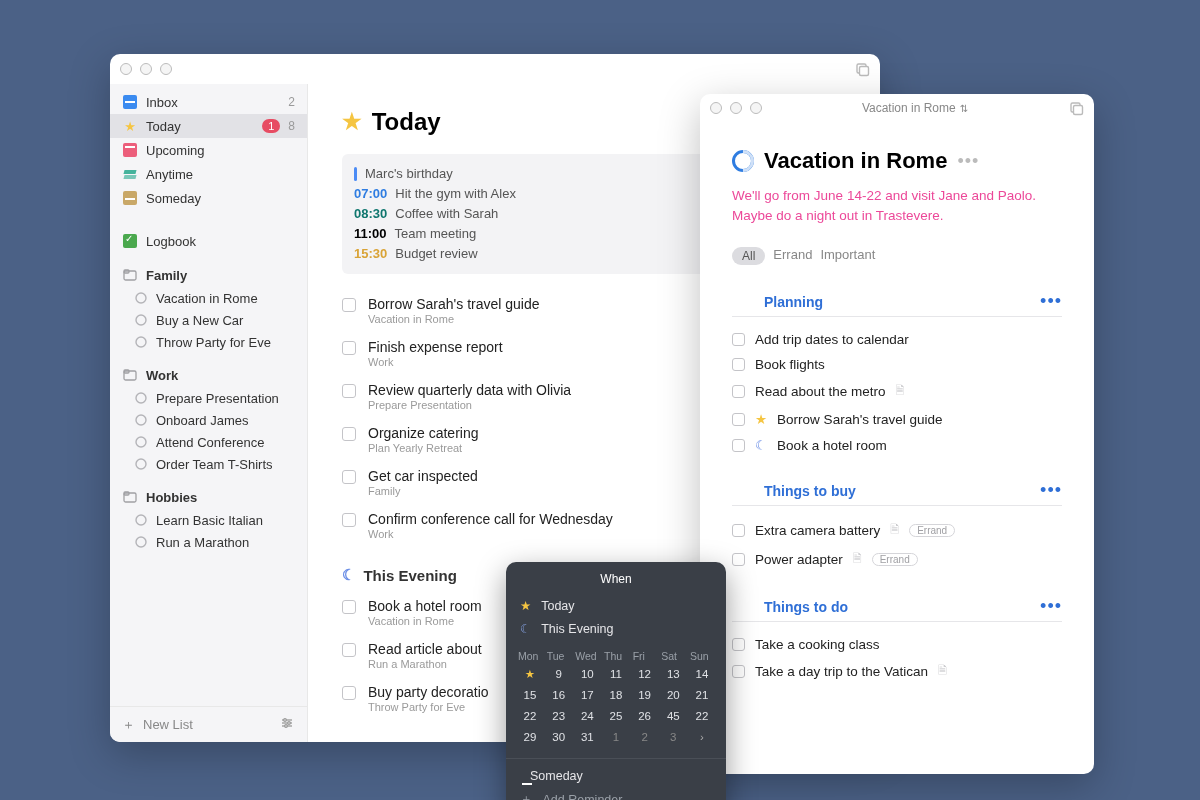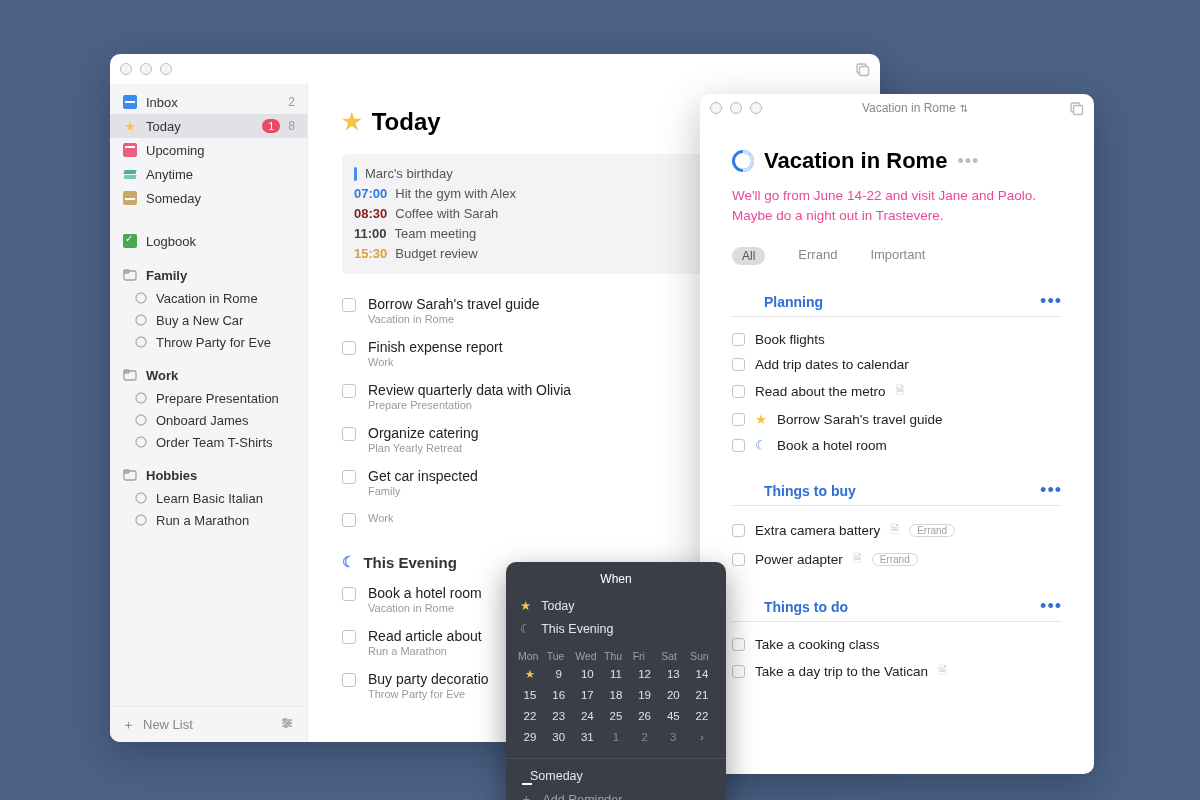--- a/index.html
+++ b/index.html
@@ -26,37 +26,37 @@
 .sb-project .icon{width:14px;height:14px;color:#a6a6aa;}
 .sb-footer{display:flex;align-items:center;gap:8px;padding:8px 12px;border-top:1px solid #e8e8e8;color:#888;font-size:13px;}
 .sb-footer .spacer{flex:1;}
 .content{flex:1;padding:24px 34px;overflow:auto;}
 .content-title{display:flex;align-items:center;gap:10px;font-size:24px;font-weight:700;margin-bottom:18px;}
 .content-title .star{color:#f5c542;font-size:22px;}
 .schedule{background:#f3f3f5;border-radius:6px;padding:10px 12px;margin-bottom:22px;font-size:13px;color:#555;}
 .schedule .row{display:flex;gap:8px;line-height:20px;}
 .schedule .bar{width:3px;height:14px;background:#4b8bf5;border-radius:2px;margin-top:3px;}
 .schedule .time{font-weight:600;}
-.t0{color:#2f7de1;} .t1{color:#7f1d1d;} .t2{color:#404040;} .t3{color:#d9a336;}
+.t0{color:#2f7de1;} .t1{color:#0f766e;} .t2{color:#000000;} .t3{color:#d9a336;}
 .task{display:flex;align-items:flex-start;gap:12px;margin-bottom:14px;}
 .task .cb{width:14px;height:14px;border:1.5px solid #c4c4c8;border-radius:3px;margin-top:2px;flex-shrink:0;}
 .task .ttitle{font-size:14px;color:#222;}
 .task .tsub{font-size:11px;color:#9a9a9a;margin-top:1px;}
 .section-h{display:flex;align-items:center;gap:8px;margin-top:26px;margin-bottom:14px;font-weight:700;font-size:15px;color:#333;}
 .section-h .moon{color:#6c8fe6;}
 .project-window{left:700px;top:94px;width:394px;height:680px;display:flex;flex-direction:column;}
 .proj-titlebar{height:28px;display:flex;align-items:center;padding:0 10px;font-size:12px;color:#888;}
 .proj-titlebar .title{flex:1;text-align:center;display:flex;align-items:center;justify-content:center;gap:4px;}
 .proj-body{flex:1;padding:26px 32px 0;overflow:auto;}
 .proj-header{display:flex;align-items:center;gap:10px;margin-bottom:12px;}
 .proj-header h1{font-size:22px;font-weight:700;}
 .donut{width:22px;height:22px;border-radius:50%;border:3px solid #2f7de1;position:relative;}
 .donut::after{content:"";position:absolute;inset:-3px;border-radius:50%;border:3px solid #cfe0f7;border-left-color:transparent;border-bottom-color:transparent;transform:rotate(45deg);}
 .proj-desc{font-size:13.5px;color:#ec4899;line-height:1.45;margin-bottom:22px;}
-.tags{display:flex;gap:33px;margin-bottom:26px;font-size:13px;color:#888;}
+.tags{display:flex;gap:8px;margin-bottom:26px;font-size:13px;color:#888;}
 .tag-pill{background:#dcdce0;color:#555;padding:2px 10px;border-radius:10px;font-size:12px;}
 .proj-section{margin-bottom:22px;}
 .proj-sh{display:flex;align-items:center;padding-bottom:4px;border-bottom:1px solid #e6e6e9;margin-bottom:10px;}
 .proj-sh .name{font-size:14px;font-weight:700;color:#2f6fd6;padding-left:32px;}
 .proj-sh .dots{margin-left:auto;color:#2f6fd6;font-size:18px;letter-spacing:1px;}
 .ptask{display:flex;align-items:center;gap:10px;padding:5px 0;font-size:13.5px;color:#222;}
 .ptask .cb{width:13px;height:13px;border:1.5px solid #c4c4c8;border-radius:3px;flex-shrink:0;}
 .ptask .star{color:#f5c542;}
 .ptask .moon{color:#6c8fe6;}
 .ptask .file{color:#c0c0c4;font-size:11px;}
@@ -190,20 +190,26 @@
             <div class="sb-project">
               <span class="icon"><svg viewBox="0 0 14 14" fill="none" stroke="#b4b4b8" stroke-width="1.4">
                   <circle cx="7" cy="7" r="5"></circle>
                 </svg></span>
               <span>Onboard James</span>
             </div>
             <div class="sb-project">
               <span class="icon"><svg viewBox="0 0 14 14" fill="none" stroke="#b4b4b8" stroke-width="1.4">
                   <circle cx="7" cy="7" r="5"></circle>
                 </svg></span>
+              <span>Attend Conference</span>
+            </div>
+            <div class="sb-project">
+              <span class="icon"><svg viewBox="0 0 14 14" fill="none" stroke="#b4b4b8" stroke-width="1.4">
+                  <circle cx="7" cy="7" r="5"></circle>
+                </svg></span>
               <span>Order Team T-Shirts</span>
             </div>
             <div class="sb-section">
               <span class="icon"><svg viewBox="0 0 16 16" fill="none" stroke="#a0a0a4" stroke-width="1.3">
                   <rect x="2" y="4" width="12" height="9" rx="1.5"></rect>
                   <rect x="2" y="3" width="5" height="3" rx="1"></rect>
                 </svg></span>
               <span class="label">Hobbies</span>
             </div>
             <div class="sb-project">
@@ -296,20 +302,21 @@
           <div class="task">
             <span class="cb"></span>
             <div>
               <div class="ttitle">Get car inspected</div>
               <div class="tsub">Family</div>
             </div>
           </div>
           <div class="task">
             <span class="cb"></span>
             <div>
+              <div class="ttitle">Confirm conference call for Wednesday</div>
               <div class="tsub">Work</div>
             </div>
           </div>
         </div>
       <div class="section-h">
         <span class="moon">☾</span>
         <span>This Evening</span>
       </div>
       <div id="evening">
           <div class="task">
@@ -369,25 +376,25 @@
       <span>Important</span>
     </div>
     <div id="proj-sections">
         <div class="proj-section">
           <div class="proj-sh">
             <span class="name">Planning</span>
             <span class="dots">•••</span>
           </div>
           <div class="ptask">
             <span class="cb"></span>
+            <span>Add trip dates to calendar</span>
+          </div>
+          <div class="ptask">
+            <span class="cb"></span>
             <span>Book flights</span>
-          </div>
-          <div class="ptask">
-            <span class="cb"></span>
-            <span>Add trip dates to calendar</span>
           </div>
           <div class="ptask">
             <span class="cb"></span>
             <span>Read about the metro</span>
             <span class="file">🗎</span>
           </div>
           <div class="ptask">
             <span class="cb"></span>
             <span class="star">★</span>
             <span>Borrow Sarah's travel guide</span>

